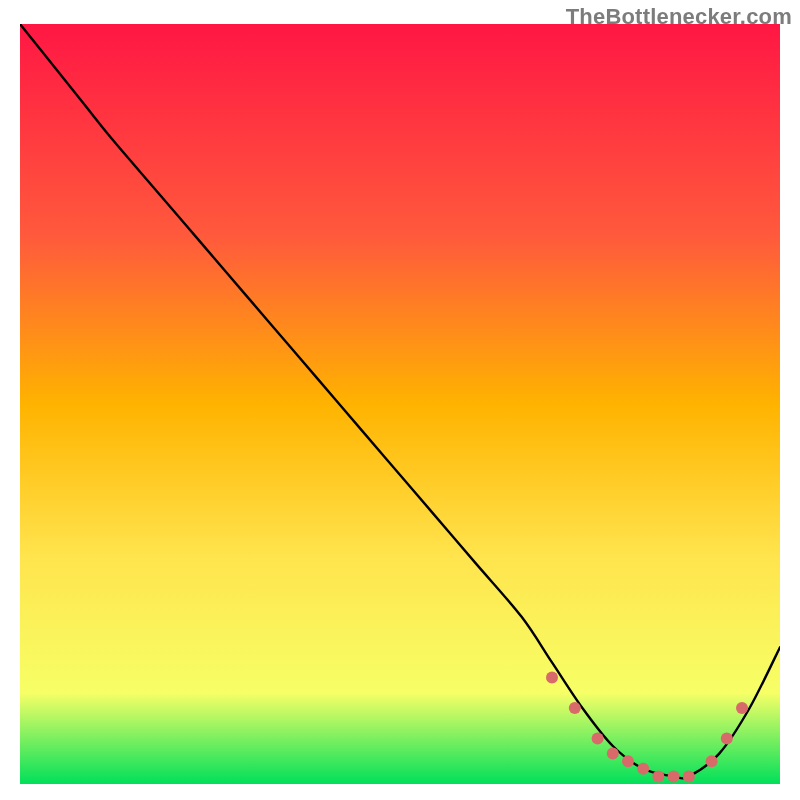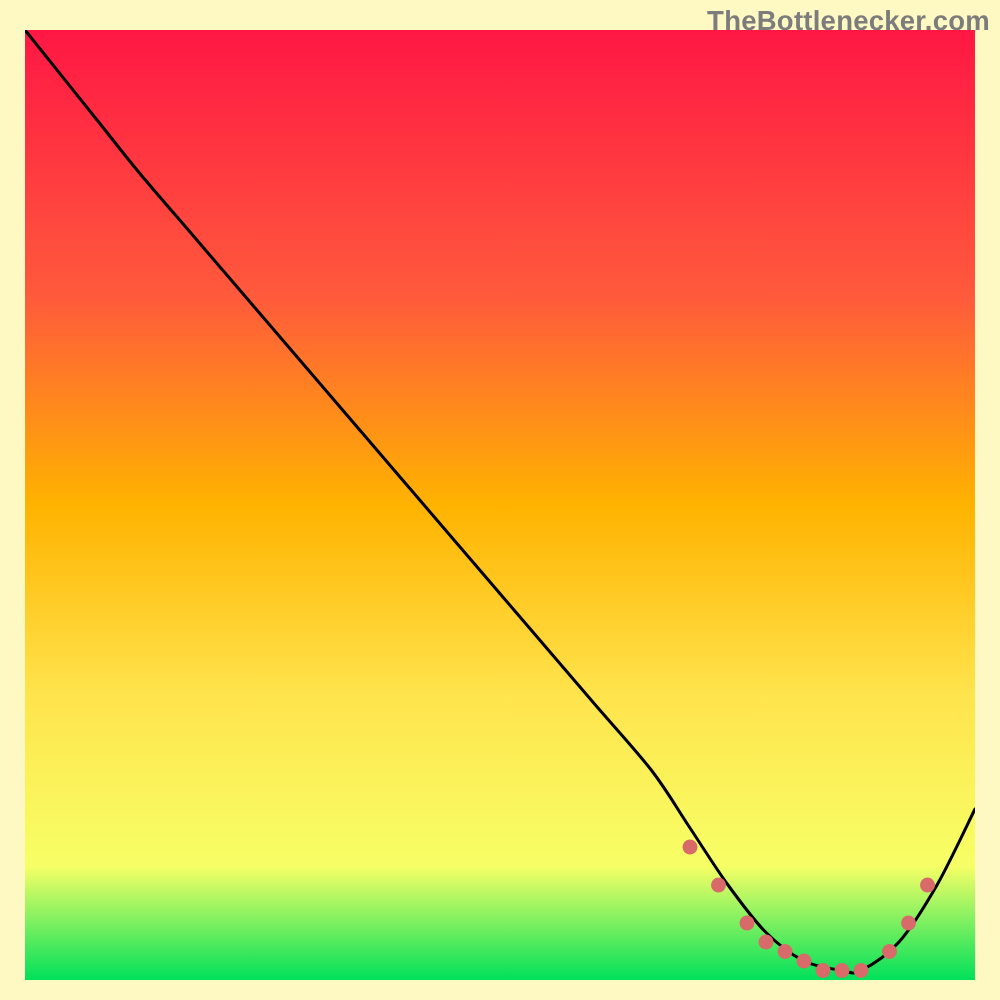--- a/index.html
+++ b/index.html
@@ -1,21 +1,21 @@
 <!DOCTYPE html>
 <html><head>
 <meta charset="utf-8">
 <style>
   * { margin: 0; padding: 0; box-sizing: border-box; }
   html, body { width: 800px; height: 800px; overflow: hidden; background: #000; }
   .stage {
     position: relative;
     width: 800px;
     height: 800px;
-    background: #fef9c3;
+    background: #ffffff;
   }
   .watermark {
     position: absolute;
     top: 4px;
     right: 8px;
     font-family: Arial, Helvetica, sans-serif;
     font-size: 22px;
     font-weight: 600;
     color: #7c7c7c;
     letter-spacing: 0.2px;

